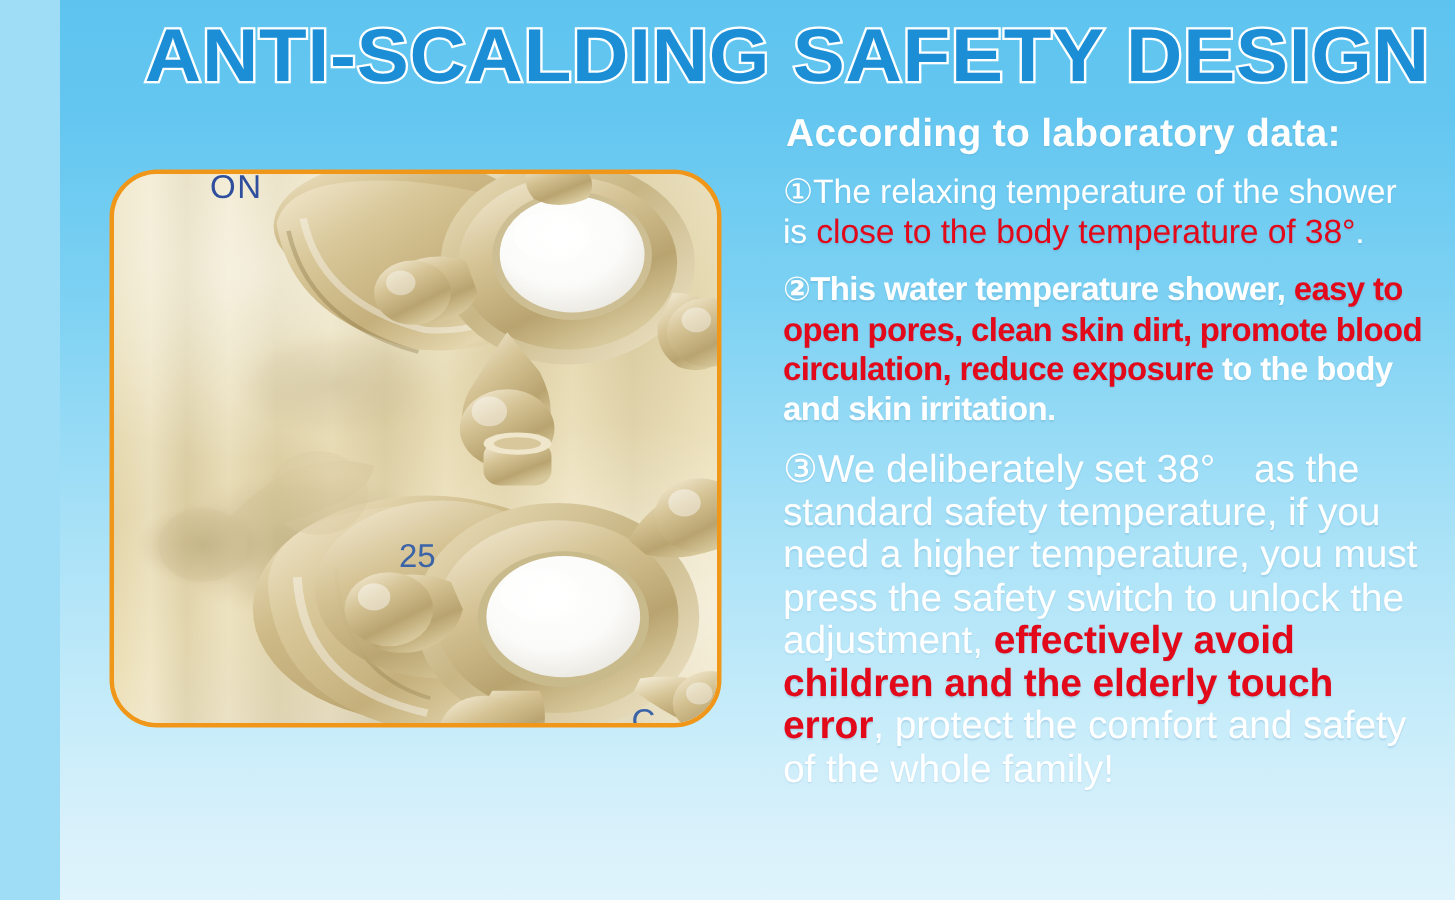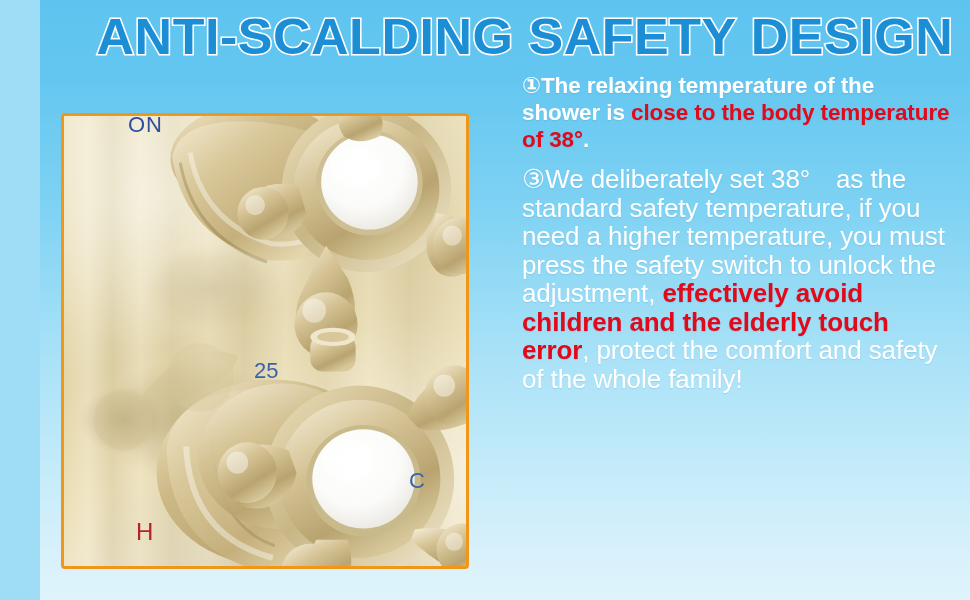--- a/index.html
+++ b/index.html
@@ -28,22 +28,22 @@
     color:#1b8ed6;
     white-space:nowrap;
     transform:scaleX(1.04);
     -webkit-text-stroke:3px #ffffff;
     paint-order:stroke fill;
     text-shadow:0 0 2px rgba(255,255,255,.85);
   }
 
   
   #photo-frame{
-    position:absolute;left:21px;top:113px;width:408px;height:456px;
-    border:3px solid #f0971a;border-radius:4px;overflow:hidden;
+    position:absolute;left:33px;top:113px;width:408px;height:372px;
+    border:3px solid #f0971a;border-radius:32px;overflow:hidden;
     box-sizing:border-box;background:#e9dcb4;
   }
   .brass-plate{
     position:absolute;inset:0;
     background:
       linear-gradient(to right,
         rgba(255,255,255,0.00) 0%,
         rgba(255,255,255,0.22) 6%,
         rgba(0,0,0,0.04) 12%,
         rgba(255,255,255,0.18) 19%,
@@ -85,21 +85,21 @@
     line-height:32px;letter-spacing:.2px;margin:0 0 10px 2px;
     text-shadow:0 1px 1px rgba(80,140,180,.25);
   }
   .para{
     margin:0 0 8px 0;
     color:#ffffff;
     text-shadow:0 1px 1px rgba(80,140,180,.22);
   }
   .para .hl{color:#e1091a;}
   #para-1{
-    font-size:22.5px;line-height:27px;font-weight:bold;
+    font-size:22.5px;line-height:27px;font-weight:normal;
     letter-spacing:-0.1px;
     margin-bottom:12px;
   }
   #para-2{
     font-size:22px;line-height:26.5px;font-weight:bold;
     letter-spacing:-0.45px;
     margin-bottom:12px;
   }
   #para-3{
     font-size:26px;line-height:28.5px;font-weight:normal;
@@ -237,18 +237,20 @@
       </g>
     </svg>
 
     <div class="mark" id="mark-on">ON</div>
     <div class="mark" id="mark-38">25</div>
     <div class="mark" id="mark-h">H</div>
     <div class="mark" id="mark-c">C</div>
   </div>
 
   <div id="text-col">
+    <div id="lab-heading">According to laboratory data:</div>
 
     <p class="para" id="para-1"><span>①</span><span>The relaxing temperature of the shower is </span><span class="hl">close to the body temperature of 38°</span><span>.</span></p>
+    <p class="para" id="para-2"><span>②</span><span>This water temperature shower, </span><span class="hl">easy to open pores, clean skin dirt, promote blood circulation, reduce exposure</span><span> to the body and skin irritation.</span></p>
     <p class="para" id="para-3"><span>③</span><span>We deliberately set 38°　as the standard safety temperature, if you need a higher temperature, you must press the safety switch to unlock the adjustment, </span><span class="hl">effectively avoid children and the elderly touch error</span><span>, protect the comfort and safety of the whole family!</span></p>
   </div>
 
 </div>
 
 </body></html>

